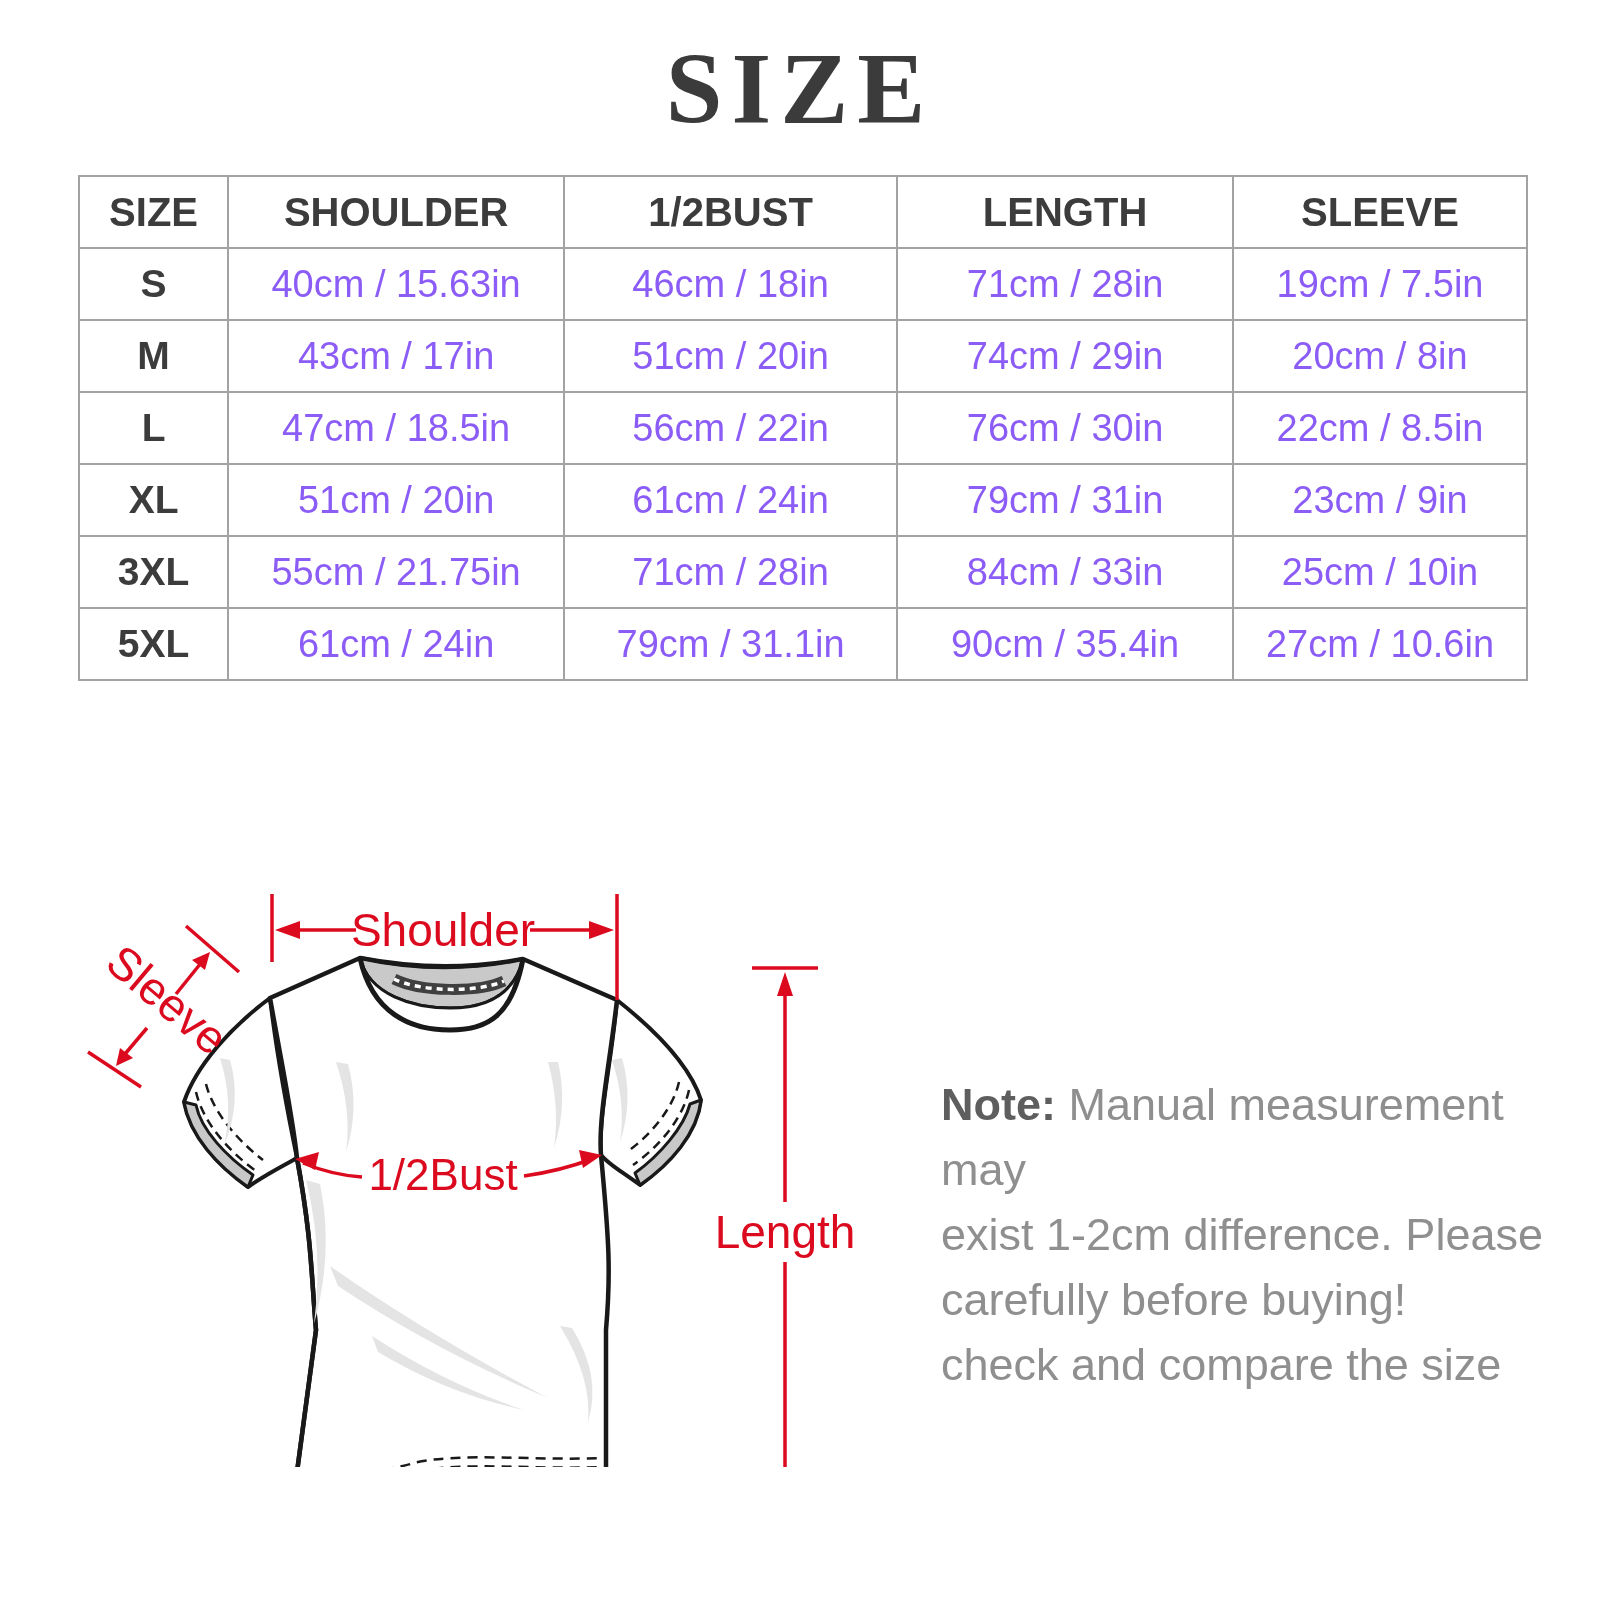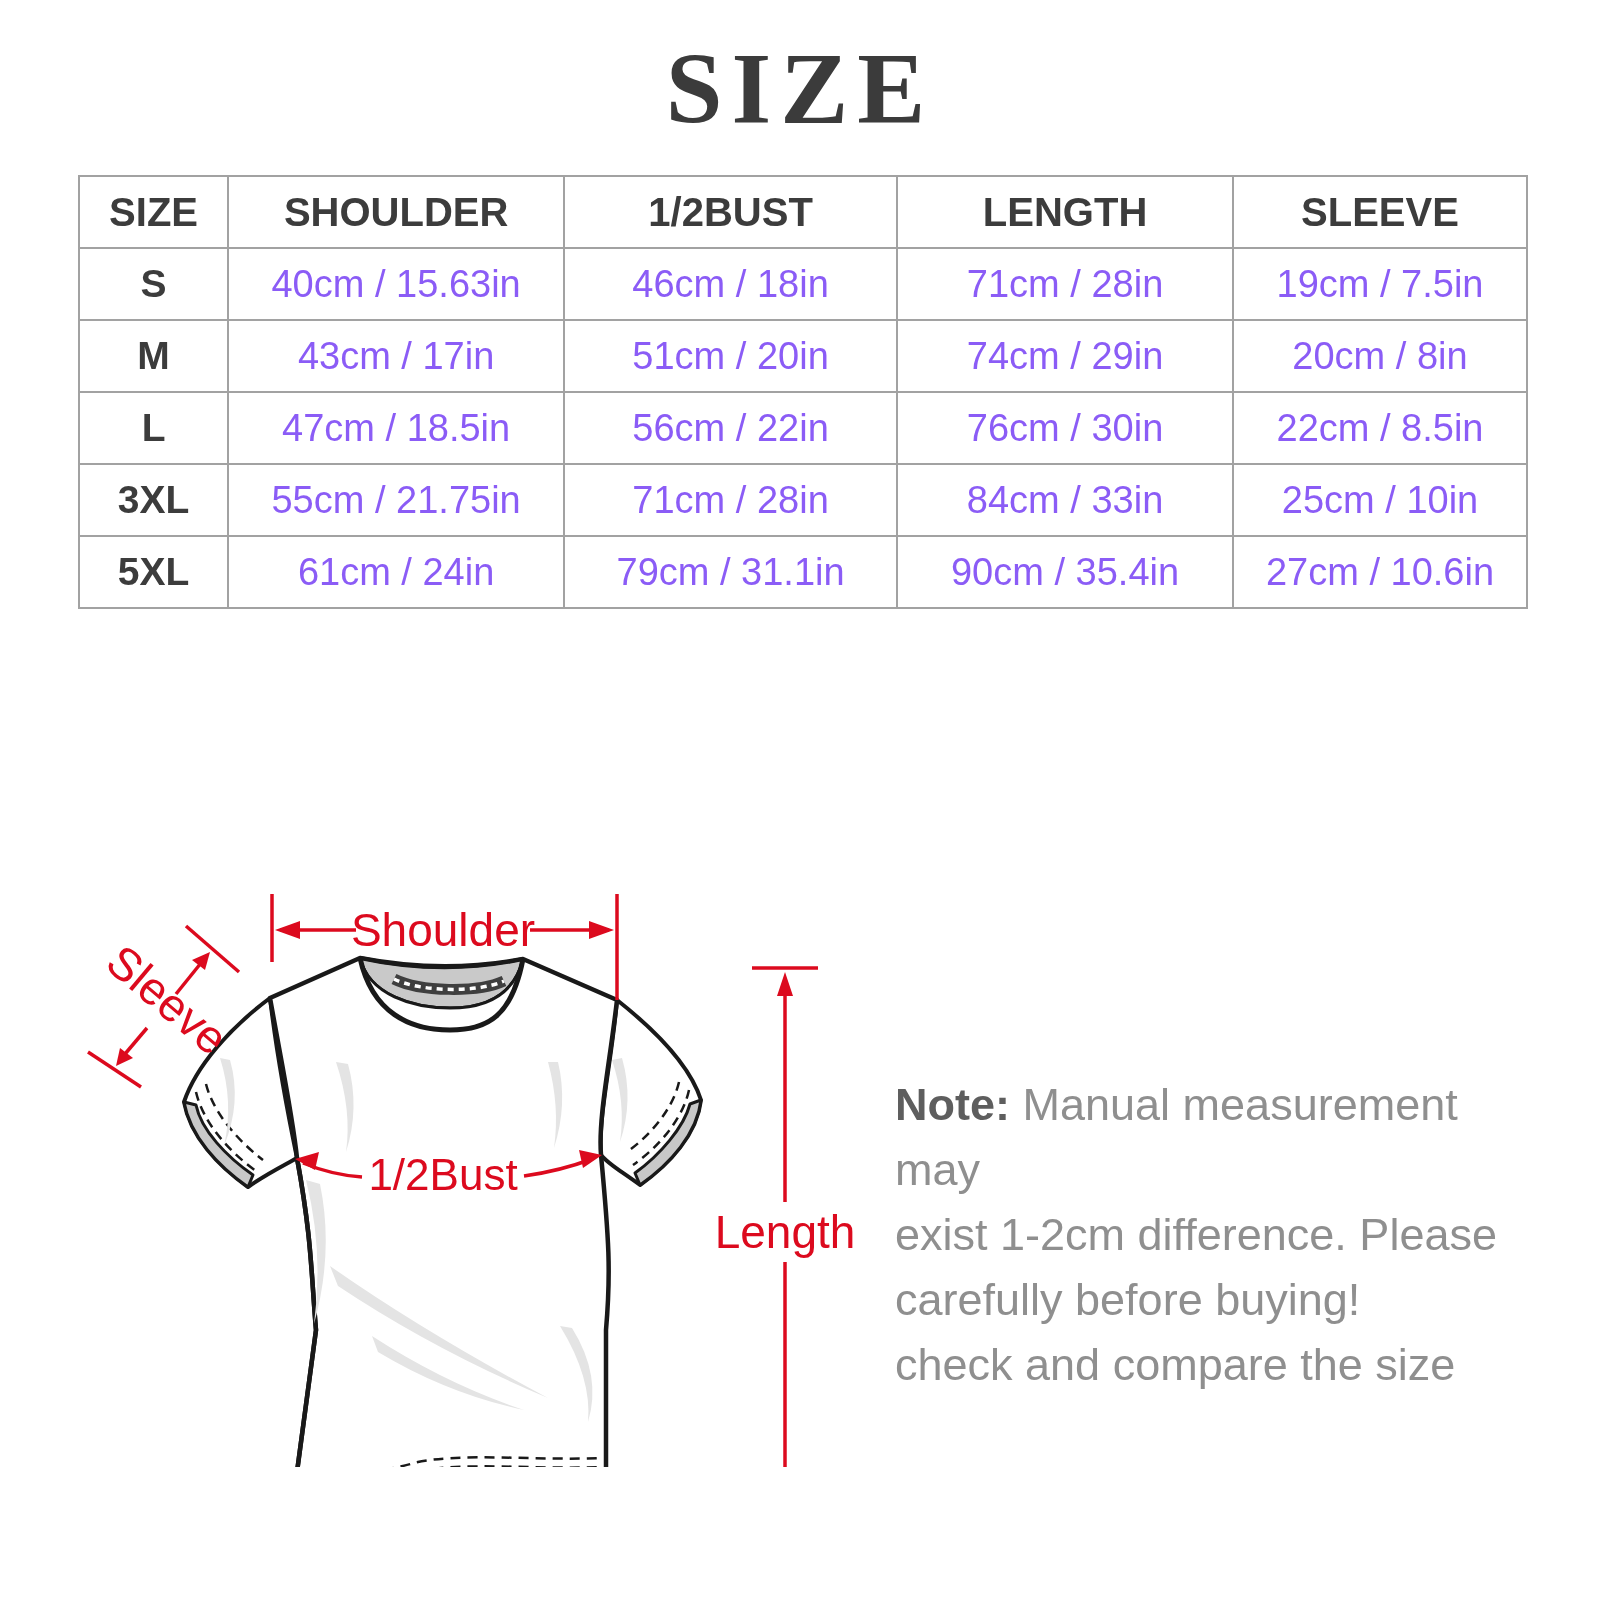--- a/index.html
+++ b/index.html
@@ -17,21 +17,21 @@
   #size-table td,#size-table th{border:2px solid #a2a2a2;text-align:center;
               vertical-align:middle;height:70px;padding:0;overflow:hidden;white-space:nowrap;}
   #size-table th{font-size:40px;font-weight:bold;color:#3c3c3c;}
   #size-table td.sz{font-size:39px;font-weight:bold;color:#3c3c3c;}
   #size-table td.val{font-size:38px;font-weight:normal;color:#8b5cf6;}
 
   
   #diagram{position:absolute;left:0;top:855px;width:860px;height:745px;}
 
   
-  #note{position:absolute;left:895px;top:1072px;width:620px;
+  #note{position:absolute;left:941px;top:1072px;width:620px;
         font-size:45px;line-height:65px;color:#8f8f8f;}
   #note .note-label{font-weight:bold;color:#5e5e5e;}
 </style>
 </head>
 <body>
 
 <div id="page">
 
   <div id="title">SIZE</div>
 
@@ -66,20 +66,27 @@
       <td class="val">20cm / 8in</td>
     </tr>
     <tr>
       <td class="sz">L</td>
       <td class="val">47cm / 18.5in</td>
       <td class="val">56cm / 22in</td>
       <td class="val">76cm / 30in</td>
       <td class="val">22cm / 8.5in</td>
     </tr>
     <tr>
+      <td class="sz">XL</td>
+      <td class="val">51cm / 20in</td>
+      <td class="val">61cm / 24in</td>
+      <td class="val">79cm / 31in</td>
+      <td class="val">23cm / 9in</td>
+    </tr>
+    <tr>
       <td class="sz">3XL</td>
       <td class="val">55cm / 21.75in</td>
       <td class="val">71cm / 28in</td>
       <td class="val">84cm / 33in</td>
       <td class="val">25cm / 10in</td>
     </tr>
     <tr>
       <td class="sz">5XL</td>
       <td class="val">61cm / 24in</td>
       <td class="val">79cm / 31.1in</td>

